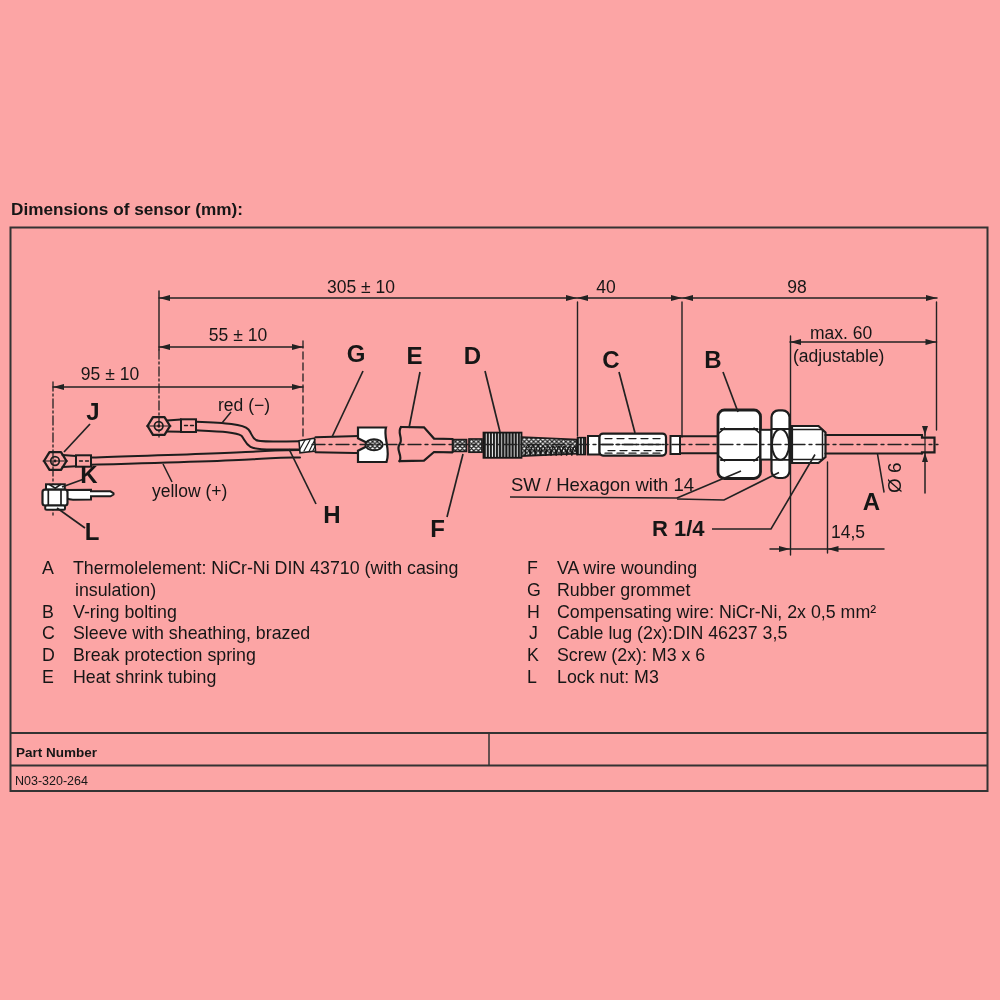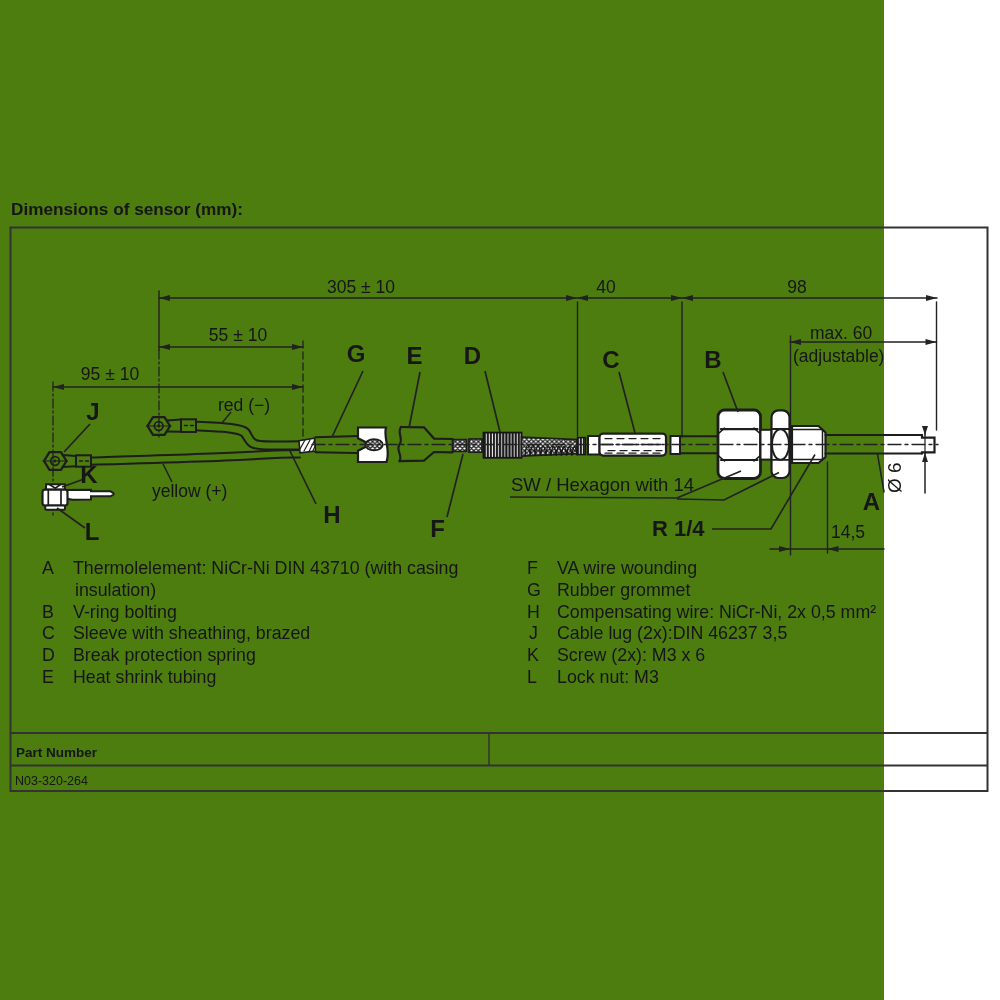--- a/index.html
+++ b/index.html
@@ -1,16 +1,16 @@
 <!DOCTYPE html>
 <html><head>
 <meta charset="utf-8">
 <style>
   html,body{margin:0;padding:0;background:#ffffff;}
-  .wrap{width:884px;height:1000px;position:relative;background:#4d7c0f;}
+  .wrap{width:1000px;height:1000px;position:relative;background:#fca5a5;}
   svg{filter:blur(0.45px);}
   text{font-family:"Liberation Sans", sans-serif; fill:#161616;}
 </style>
 </head>
 <body>
 <div class="wrap">
 <svg width="1000" height="1000" viewBox="0 0 1000 1000">
 <defs>
   <pattern id="xhatch" width="4.6" height="4.6" patternUnits="userSpaceOnUse">
     <rect width="4.6" height="4.6" fill="#fdfdfd"></rect>

